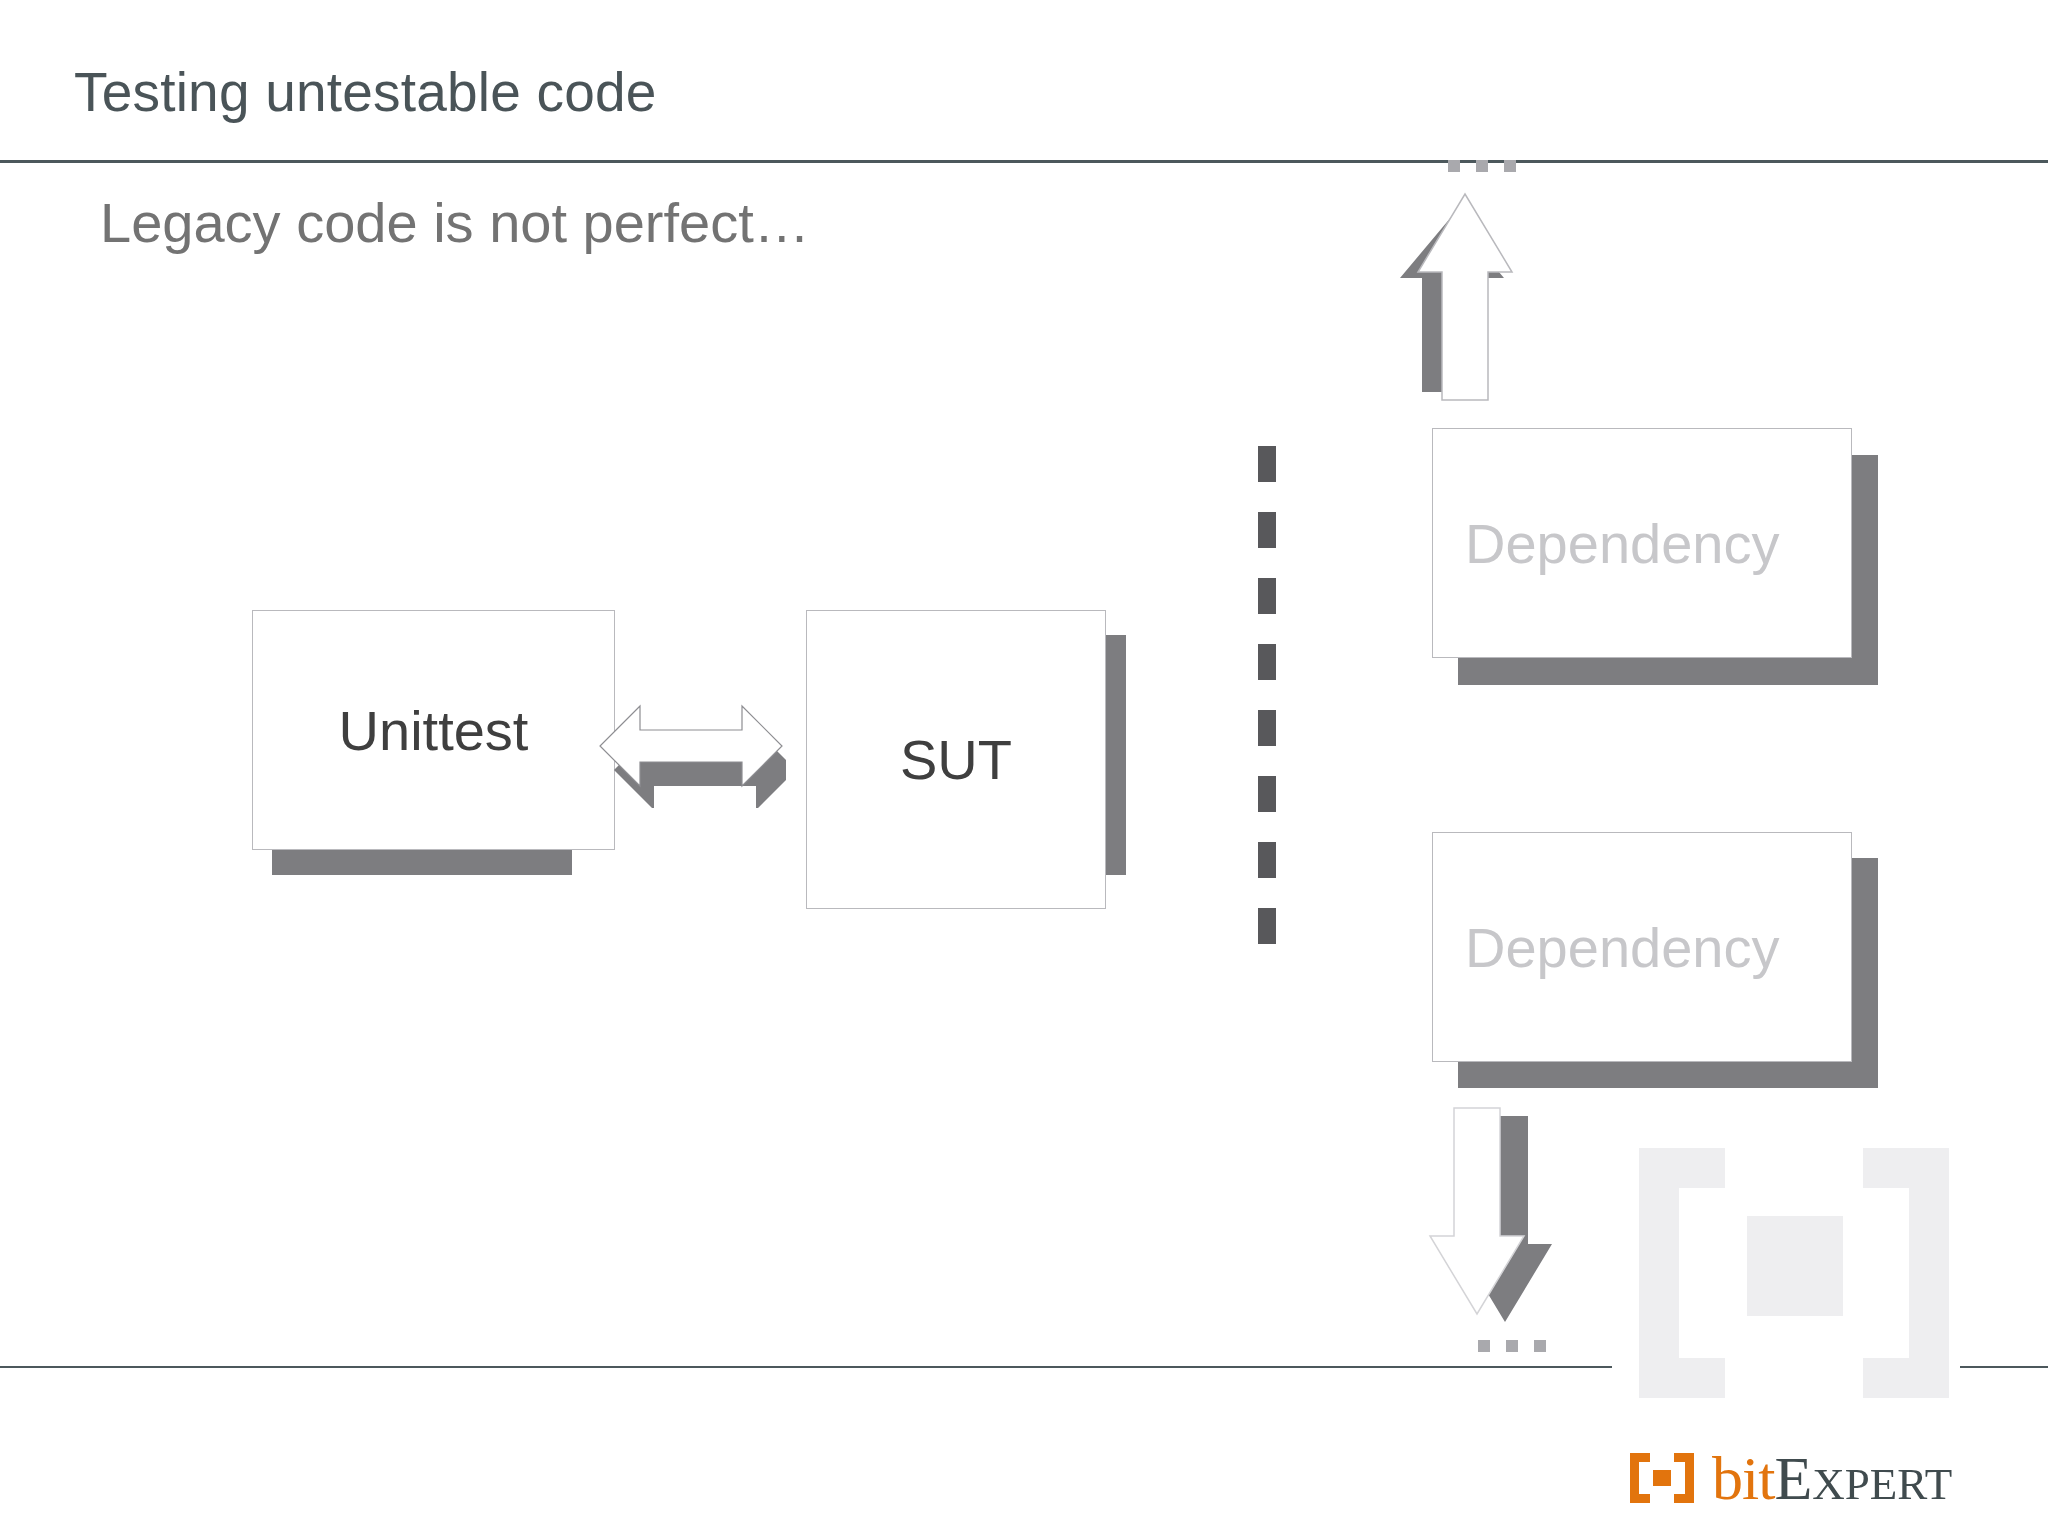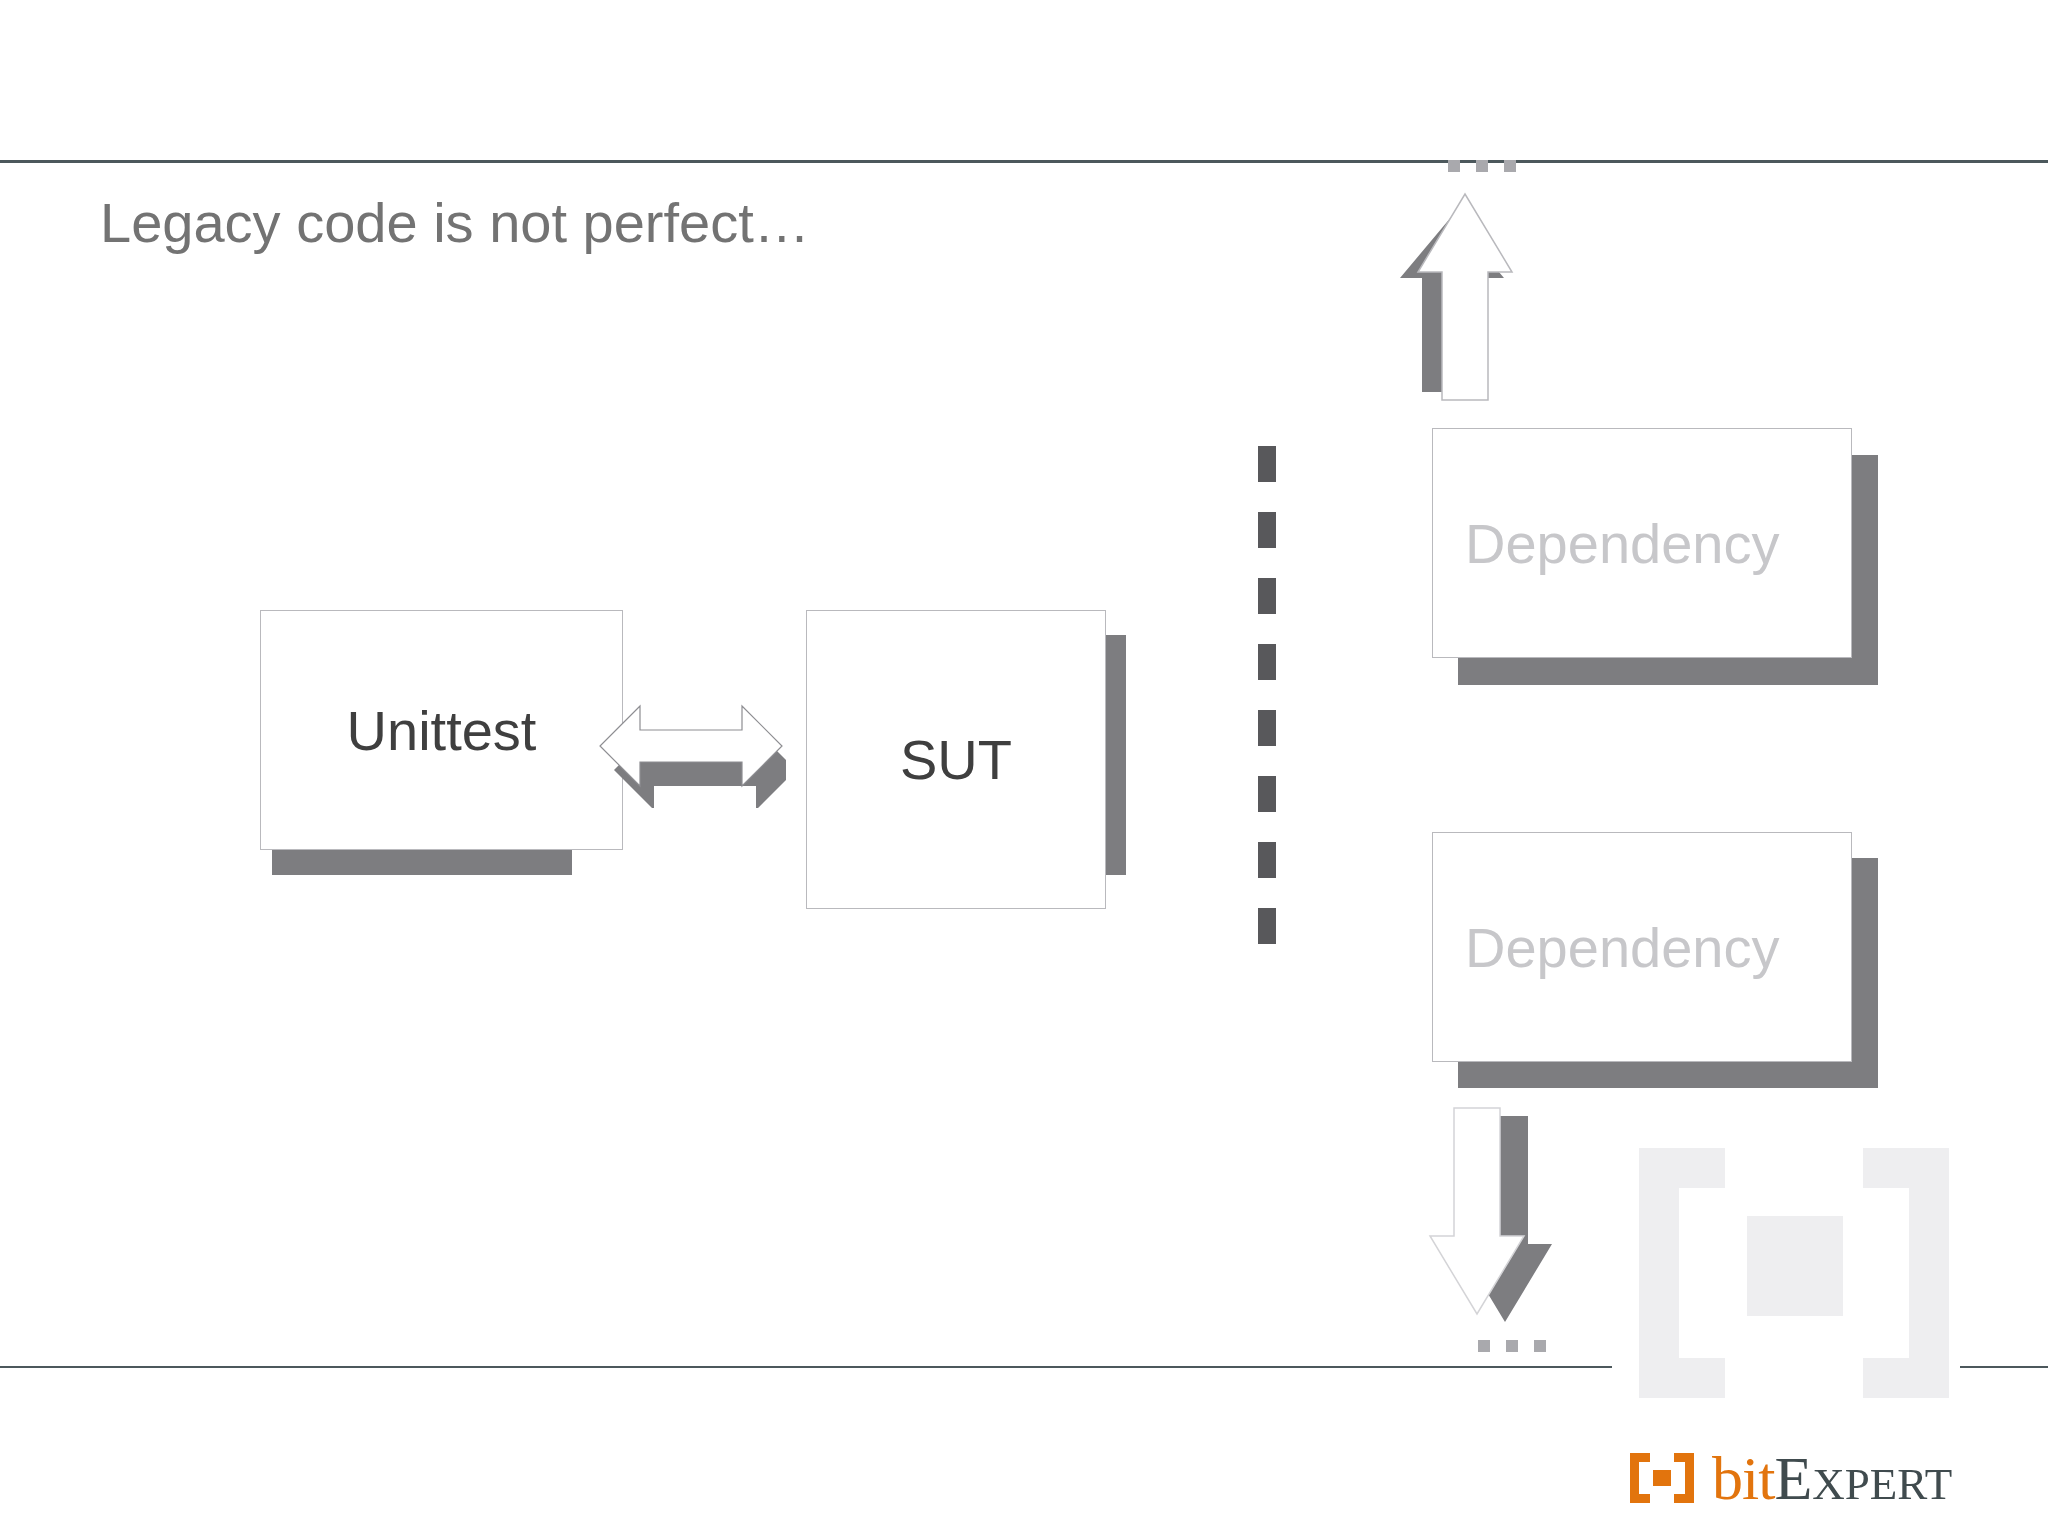--- a/index.html
+++ b/index.html
@@ -66,21 +66,21 @@
   .box-label {
     font-size: 56px;
     color: #3f3f3f;
     white-space: nowrap;
   }
   .box-label.dim {
     color: #c7c7ca;
   }
 
   
-  #unittest-box      { left: 260px; top: 610px;  width: 363px; height: 240px; justify-content: center; }
+  #unittest-box      { left: 252px; top: 610px;  width: 363px; height: 240px; justify-content: center; }
   #unittest-shadow   { left: 272px; top: 635px;  width: 300px; height: 240px; }
   
   #sut-box           { left: 806px; top: 610px;  width: 300px; height: 299px; justify-content: center; }
   #sut-shadow        { left: 826px; top: 635px;  width: 300px; height: 240px; }
   
   #dep1-box          { left: 1432px; top: 428px; width: 420px; height: 230px; padding-left: 32px; }
   #dep1-shadow       { left: 1458px; top: 455px; width: 420px; height: 230px; }
   
   #dep2-box          { left: 1432px; top: 832px; width: 420px; height: 230px; padding-left: 32px; }
   #dep2-shadow       { left: 1458px; top: 858px; width: 420px; height: 230px; }
@@ -184,20 +184,21 @@
   }
   .logo-expert .small {
     font-size: 45px;
   }
 </style>
 </head>
 <body>
 
 <div class="slide">
 
+  <div class="slide-title">Testing untestable code</div>
   <div class="header-rule"></div>
 
   <div class="headline">Legacy code is not perfect…</div>
 
   <div class="dots" id="dots-top">
     <i></i>
     <i></i>
     <i></i>
   </div>
 

